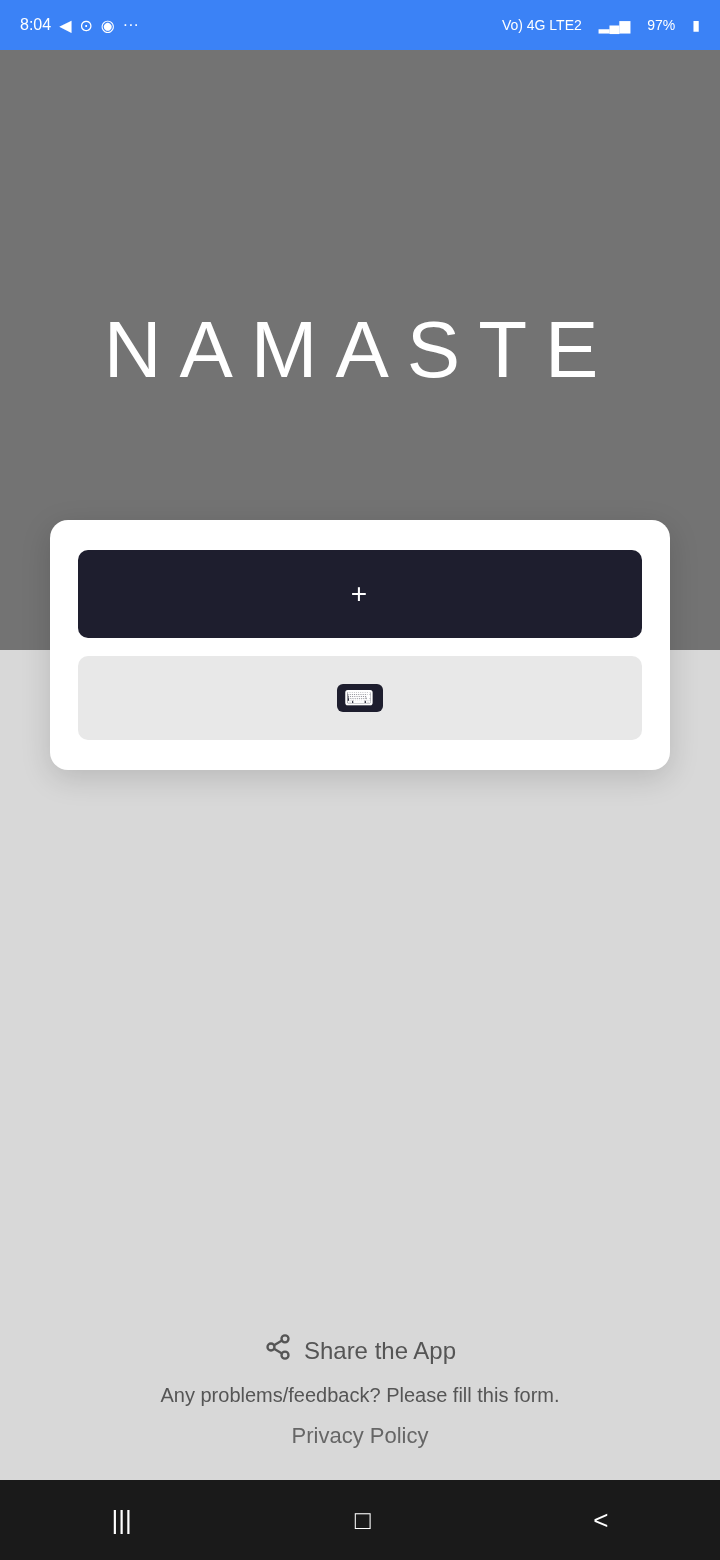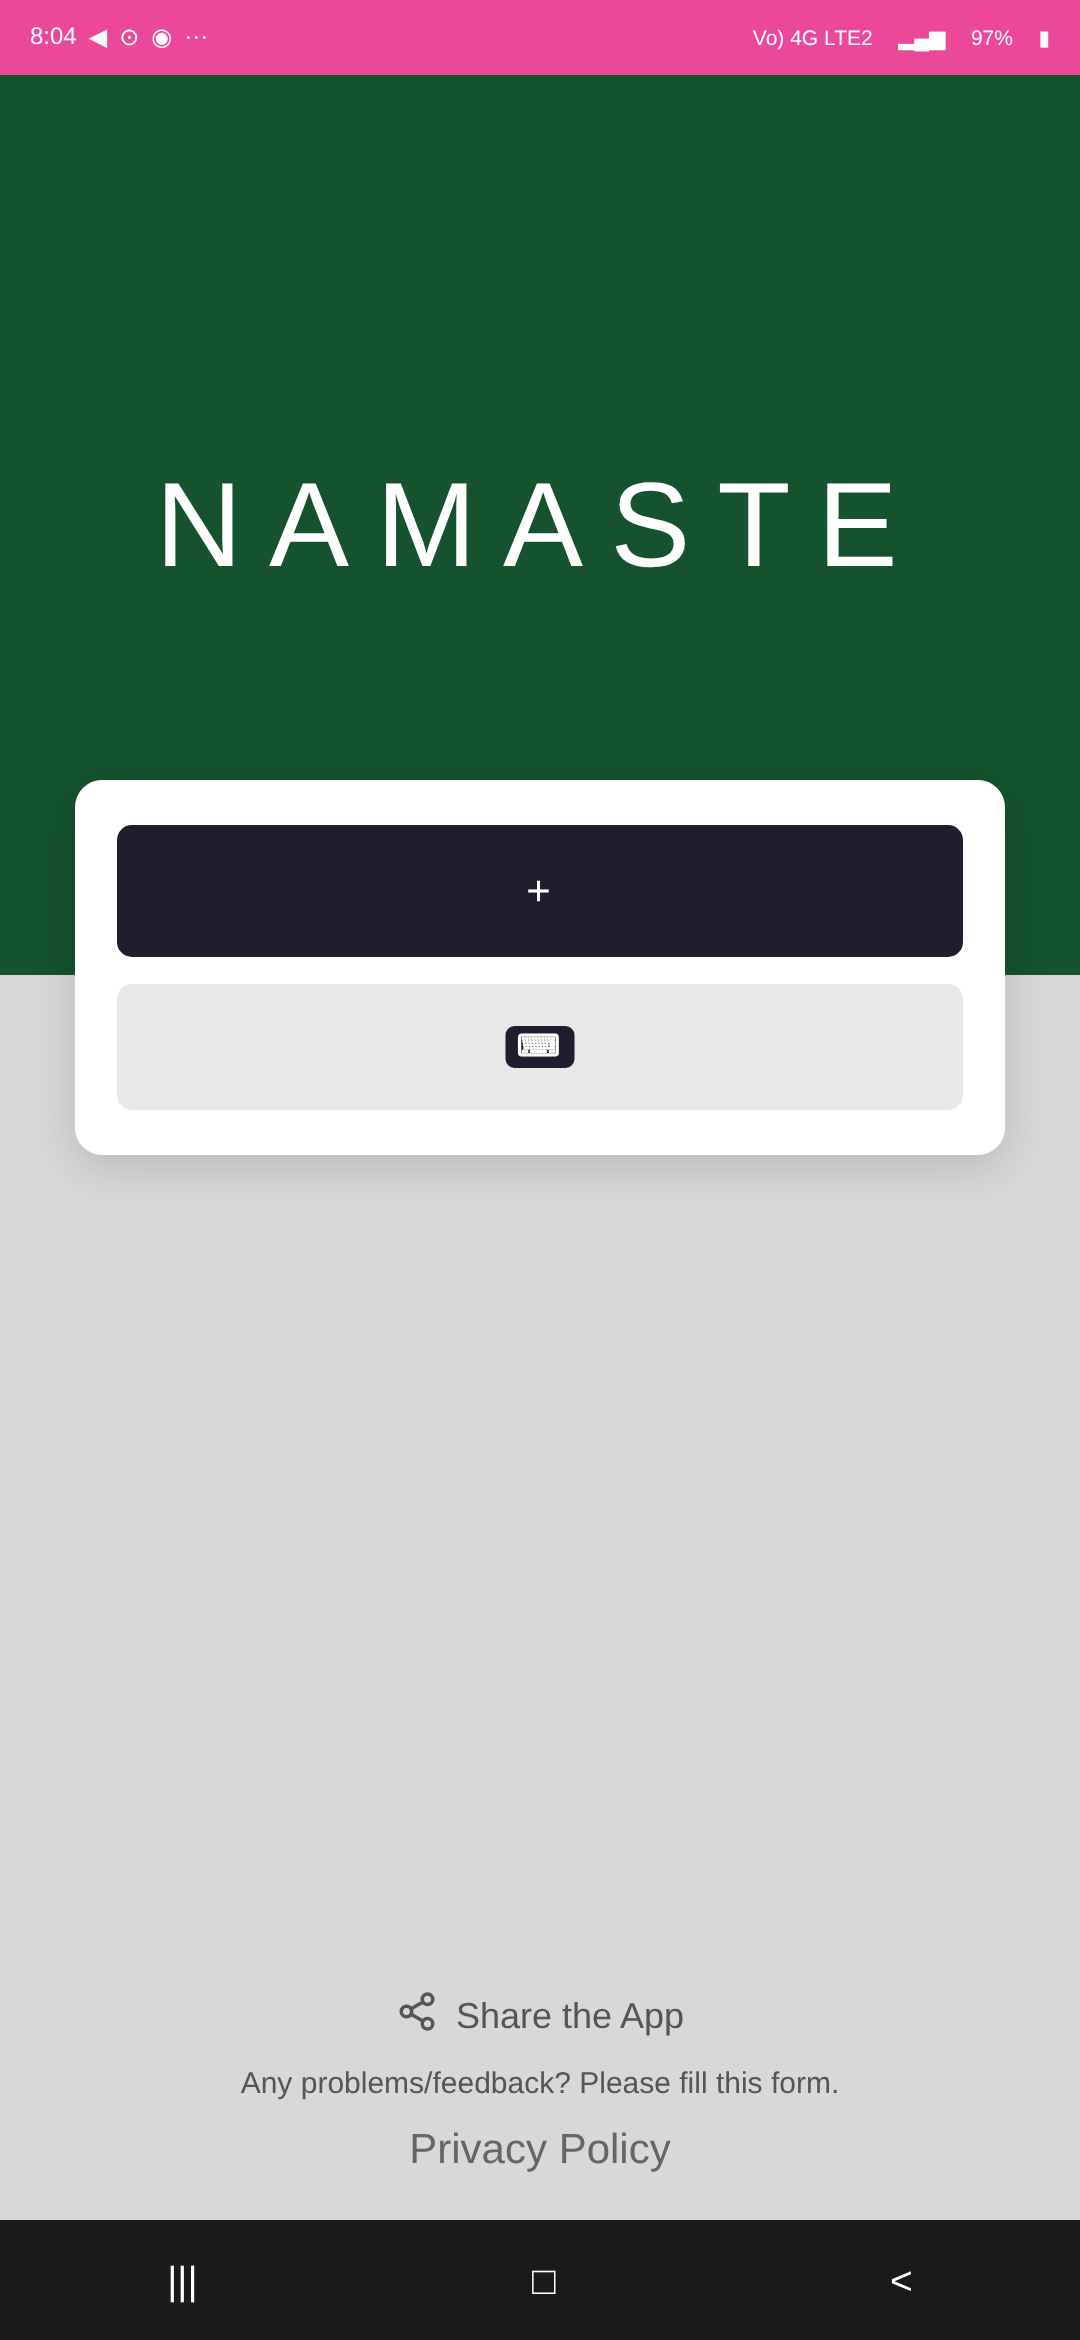--- a/index.html
+++ b/index.html
@@ -9,21 +9,21 @@
       width: 720px;
       height: 1560px;
       font-family: 'Arial', sans-serif;
       overflow: hidden;
       display: flex;
       flex-direction: column;
     }
 
     
     .status-bar {
-      background: #ec4899;
+      background: #3b82f6;
       color: white;
       display: flex;
       justify-content: space-between;
       align-items: center;
       padding: 8px 20px;
       height: 50px;
       font-size: 16px;
       font-weight: 500;
       flex-shrink: 0;
     }
@@ -34,21 +34,21 @@
     }
     .status-right {
       display: flex;
       align-items: center;
       gap: 17px;
       font-size: 14px;
     }
 
     
     .top-section {
-      background: #14532d;
+      background: #737373;
       display: flex;
       align-items: center;
       justify-content: center;
       flex: 0 0 600px;
       position: relative;
     }
 
     .app-title {
       color: white;
       font-size: 80px;
@@ -164,21 +164,21 @@
       color: #555;
     }
 
     .feedback-text {
       font-size: 20px;
       color: #555;
       text-align: center;
     }
 
     .privacy-text {
-      font-size: 28px;
+      font-size: 22px;
       color: #666;
       cursor: pointer;
     }
 
     .powered-row {
       display: flex;
       align-items: center;
       gap: 10px;
       margin-top: 4px;
     }

